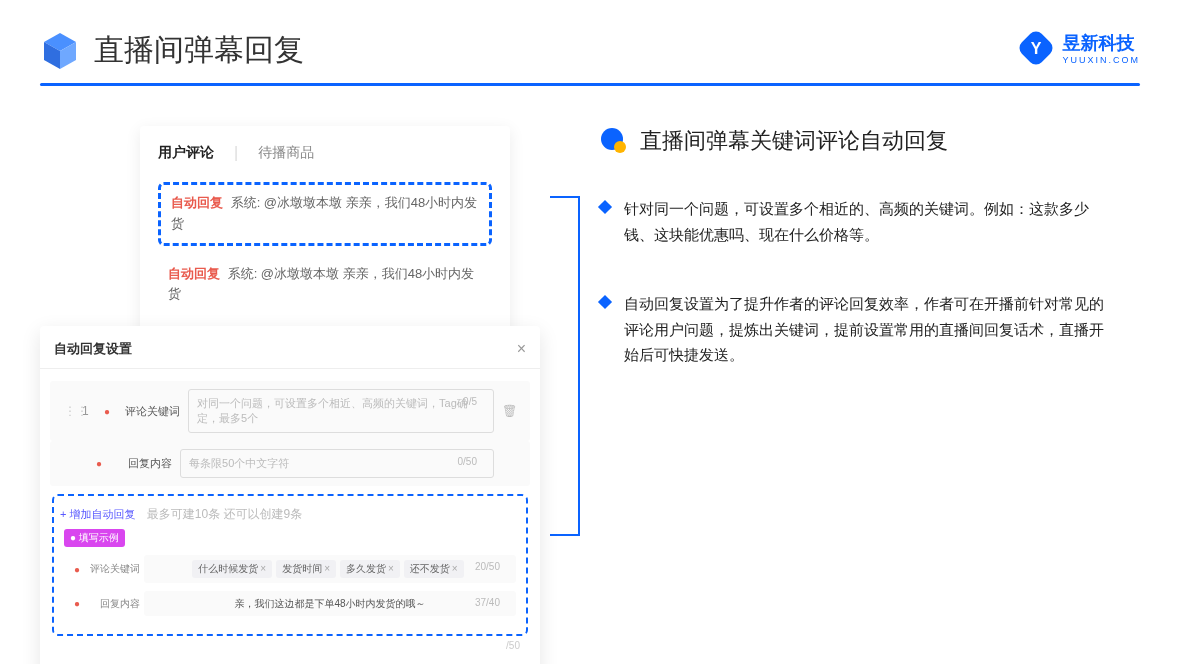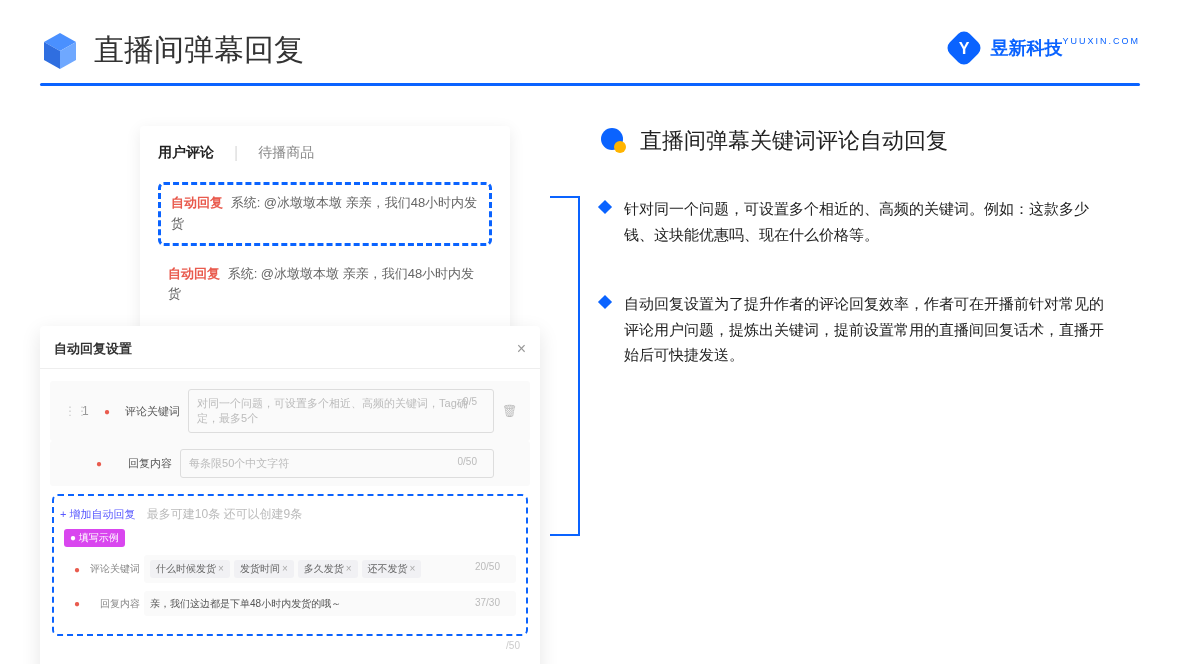--- a/index.html
+++ b/index.html
@@ -4,21 +4,21 @@
 <style>
 * { margin: 0; padding: 0; box-sizing: border-box; }
 body { font-family: "Microsoft YaHei", Arial, sans-serif; background: #fff; width: 1180px; height: 664px; position: relative; overflow: hidden; }
 
 
 .header { display: flex; align-items: center; padding: 30px 40px 12px 40px; }
 .cube-icon { width: 40px; height: 40px; margin-right: 14px; }
 .page-title { font-size: 30px; color: #333; font-weight: 500; }
 .brand { position: absolute; top: 30px; right: 40px; display: flex; align-items: center; }
 .brand-icon { width: 36px; height: 36px; }
-.brand-text { display: flex; flex-direction: row; margin-left: 8px; }
+.brand-text { display: flex; flex-direction: column; margin-left: 8px; }
 .brand-name { color: #0a63ff; font-size: 18px; font-weight: 700; }
 .brand-sub { color: #0a63ff; font-size: 9px; letter-spacing: 2px; }
 .hr { height: 3px; background: #0a63ff; margin: 0 40px; border-radius: 2px; }
 
 
 .content { display: flex; padding: 40px 40px 0 40px; }
 .left { width: 510px; position: relative; }
 .right { width: 560px; padding-left: 50px; }
 
 
@@ -48,21 +48,21 @@
 .counter { position: absolute; right: 16px; top: 6px; font-size: 10px; color: #bbb; }
 .trash { color: #bbb; width: 14px; }
 
 .dashed-section { margin: 8px 12px 0 12px; border: 2.5px dashed #0a63ff; border-radius: 6px; padding: 10px 6px 14px 6px; }
 .add-link { color: #5a5aff; font-size: 11px; }
 .hint-small { color: #bbb; font-size: 12px; margin-left: 8px; }
 .badge { display: inline-block; background: #d946ef; color: #fff; font-size: 10px; padding: 2px 6px; border-radius: 3px; margin: 6px 0 4px 4px; }
 .tag-chip { display: inline-block; background: #f1f1f4; color: #666; font-size: 10px; padding: 2px 6px; border-radius: 3px; margin-right: 4px; }
 .tag-chip .x { color: #aaa; margin-left: 2px; }
 .tag-row { display: flex; align-items: center; gap: 4px; padding: 4px 4px 4px 14px; position: relative; }
-.tag-container { flex: 1; background: #fafafa; border-radius: 3px; padding: 5px 6px; position: relative; }
+.tag-container { flex: 1; background: #fafafa; border-radius: 3px; padding: 5px 6px; position: relative; text-align: center; }
 .tag-label { width: 56px; font-size: 10px; color: #888; text-align: right; }
 
 
 .section-head { display: flex; align-items: center; }
 .bubble-icon { width: 28px; height: 28px; margin-right: 12px; }
 .section-title { font-size: 22px; color: #222; font-weight: 500; }
 .bullets { margin-top: 40px; }
 .bullet { display: flex; margin-bottom: 44px; }
 .diamond { width: 10px; height: 10px; background: #0a63ff; transform: rotate(45deg); margin: 6px 14px 0 0; flex-shrink: 0; }
 .btext { font-size: 15px; line-height: 1.7; color: #222; }
@@ -151,21 +151,21 @@
           <span class="tag-label">评论关键词</span>
           <div class="tag-container" id="tag-container">
             <span class="tag-chip">什么时候发货<span class="x">×</span></span><span class="tag-chip">发货时间<span class="x">×</span></span><span class="tag-chip">多久发货<span class="x">×</span></span><span class="tag-chip">还不发货<span class="x">×</span></span><span class="counter">20/50</span>
           </div>
         </div>
         <div class="tag-row">
           <span class="required-dot">●</span>
           <span class="tag-label">回复内容</span>
           <div class="tag-container">
             <span style="font-size:10px;color:#555;">亲，我们这边都是下单48小时内发货的哦～</span>
-            <span class="counter">37/30</span>
+            <span class="counter">37/40</span>
           </div>
         </div>
       </div>
       <div style="text-align:right;padding:4px 20px 0 0;color:#ccc;font-size:10px;">/50</div>
     </div>
   </div>
 
   <div class="right">
     <div class="section-head">
       <svg class="bubble-icon" viewBox="0 0 28 28">

